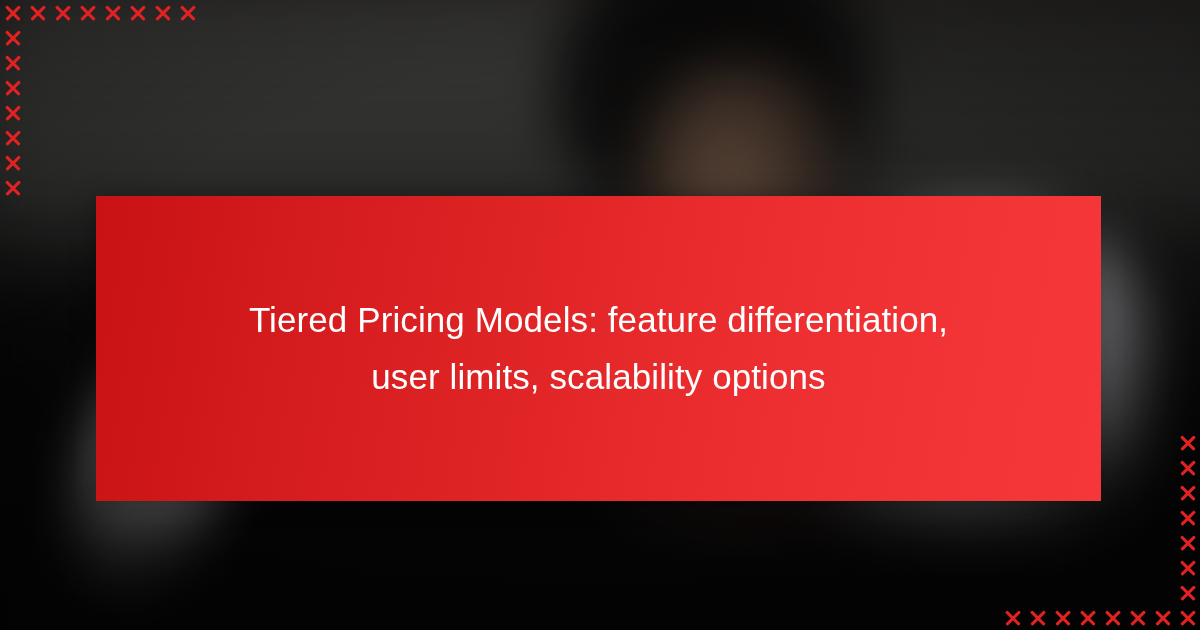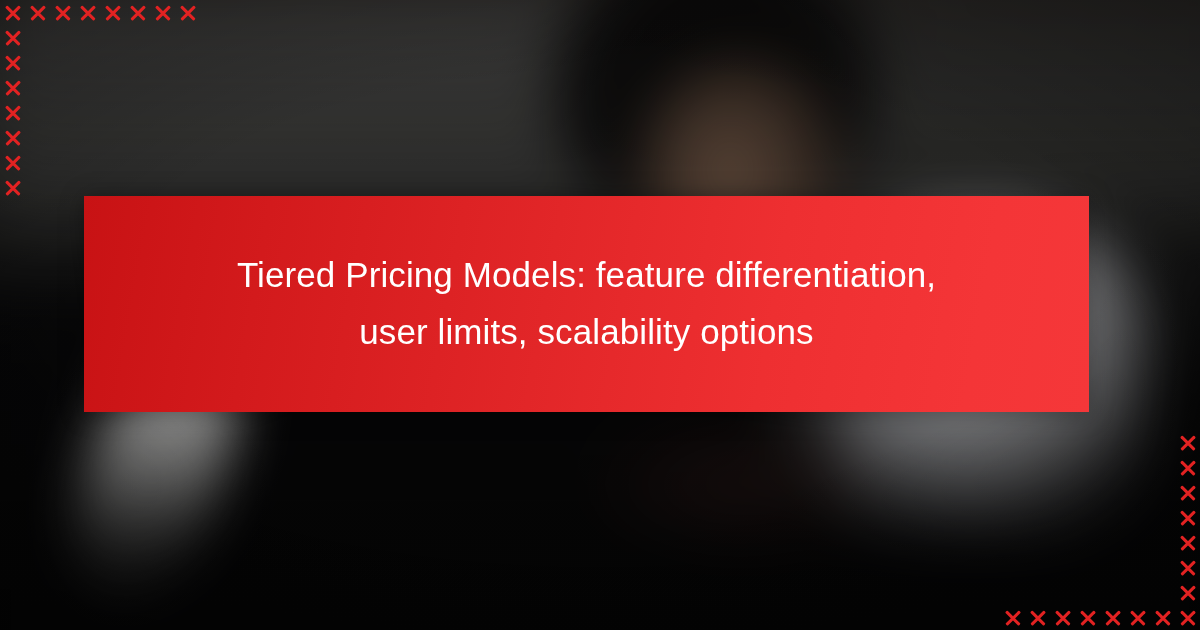--- a/index.html
+++ b/index.html
@@ -144,24 +144,24 @@
   }
   .x-mark::before { transform:translate(-50%,-50%) rotate(45deg); }
   .x-mark::after  { transform:translate(-50%,-50%) rotate(-45deg); }
 
   .pattern-tl { left:0; top:0; }
   .pattern-br { right:0; bottom:0; }
 
   
   .banner {
     position:absolute;
-    left:84px;
+    left:96px;
     top:196px;
     width:1005px;
-    height:216px;
+    height:305px;
     background:linear-gradient(100deg,
         #c81214 0%,
         #d31a1c 18%,
         #e22628 46%,
         #ee2f31 68%,
         #f43537 88%,
         #f53739 100%);
     display:flex;
     align-items:center;
     justify-content:center;

